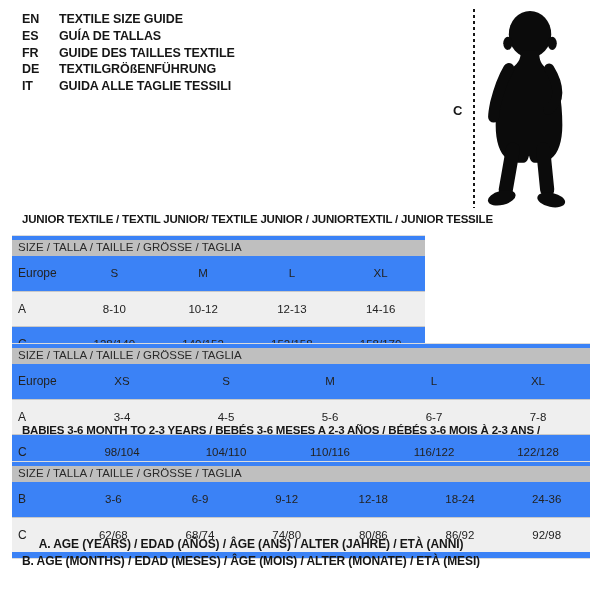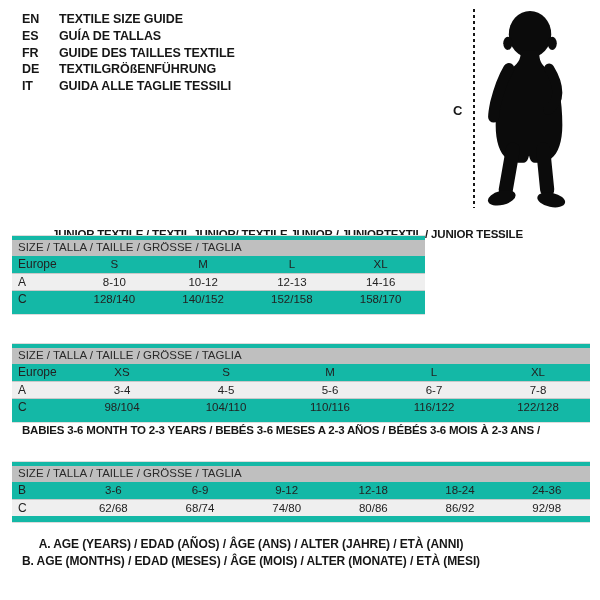--- a/index.html
+++ b/index.html
@@ -17,40 +17,40 @@
   .figure { position:absolute; left:440px; top:6px; width:156px; height:212px; }
   .measure-line {
     position:absolute; left:33px; top:3px; width:2px; height:199px;
     background:repeating-linear-gradient(to bottom, var(--ink,#161616) 0 3px, transparent 3px 6px);
   }
   .measure-label { position:absolute; left:13px; top:97px; font-size:13px; font-weight:700; }
   .baby-svg { position:absolute; left:42px; top:4px; }
 
   
   .sec-title { position:absolute; left:22px; font-size:11.5px; font-weight:700; letter-spacing:-0.2px; line-height:15.5px; white-space:nowrap; }
-  #title-junior   { top:227px;margin-left:30px; }
+  #title-junior   { top:212px; }
   #title-children { top:319px; }
   #title-babies   { top:423px; }
 
   
   .tablewrap {
-    position:absolute; left:12px; padding:4px 0 6px; background:#14b8a6;
+    position:absolute; left:12px; padding:4px 0 6px; background:#3b82f6;
     border-top:1px solid var(--table-outline,#dcdcdc);
     border-bottom:1px solid var(--table-outline,#dcdcdc);
   }
   #tw-junior   { top:235px; width:413px; }
   #tw-children { top:343px; width:578px; }
   #tw-babies   { top:461px; width:578px; }
 
   table.size-table { width:100%; border-collapse:collapse; table-layout:fixed; }
   .size-table th {
     background:var(--header-bar,#bfbfbf); font-weight:400; font-size:11.5px; text-align:left;
     padding:1px 0 2px 6px; color:#2a2a2a; line-height:13px;
   }
-  .size-table td { font-weight:400; font-size:11.5px; text-align:center; padding:1px 0; line-height:14.5px; color:#222; }
+  .size-table td { font-weight:400; font-size:11.5px; text-align:center; padding:10px 0; line-height:14.5px; color:#222; }
   .size-table td.rowlabel { text-align:left; padding-left:6px; font-size:12px; }
   .size-table tbody tr + tr { border-top:1px solid var(--row-border,#c9c9c9); }
   .size-table tbody tr:nth-child(even) td { background:var(--row-alt,#efefef); }
   col.c-label { width:58px; }
 
   
   .footnotes { position:absolute; left:22px; top:536px; font-size:12px; font-weight:700; line-height:16.5px; letter-spacing:-0.1px; white-space:nowrap;text-align:center; }
 </style>
 </head>
 <body>

